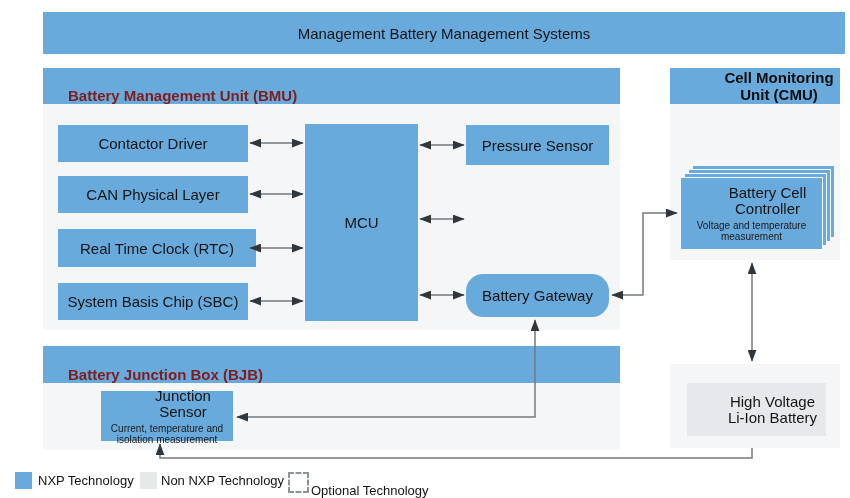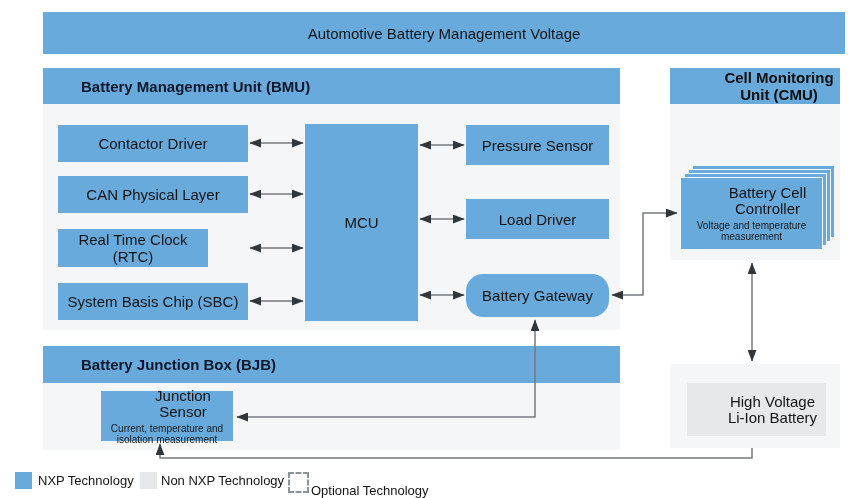--- a/index.html
+++ b/index.html
@@ -1,68 +1,65 @@
 <!DOCTYPE html>
 <html><head>
 <meta charset="utf-8">
 <style>
   html,body{margin:0;padding:0;background:#ffffff;font-family:"Liberation Sans",sans-serif;}
   .canvas{position:relative;width:850px;height:498px;background:#ffffff;overflow:hidden;}
   .abs{position:absolute;box-sizing:border-box;}
   .blue{background:#69aadd;}
   .body-gray{background:#f4f6f8;}
   .banner{display:flex;align-items:center;justify-content:center;font-size:15px;color:#141414;}
-  .sec-hdr{display:flex;align-items:center;font-weight:bold;font-size:15px;color:#0f172a;padding-left:38px;}
+  .sec-hdr{display:flex;align-items:flex-end;font-weight:bold;font-size:15px;color:#7f1d1d;padding-left:25px;}
   .sec-hdr-center{display:flex;align-items:center;justify-content:center;text-align:center;font-weight:bold;font-size:15px;line-height:17px;color:#0d0d0d;}
   .block{display:flex;flex-direction:column;align-items:center;justify-content:center;text-align:center;font-size:15px;color:#141414;}
   .block .sub{font-size:10px;line-height:11px;margin-top:3px;color:#1a1a1a;}
   .block .ttl{line-height:16px;padding-left:32px;}
   .stack-layer{background:#69aadd;border:1px solid rgba(255,255,255,0.92);}
   .hv-inner{background:#e5e9ec;}
   .legend-label{position:absolute;height:17px;line-height:17px;font-size:13px;color:#141414;white-space:nowrap;}
   .swatch{position:absolute;width:17px;height:17px;}
   .swatch-optional{background:#ffffff;border:2px dashed #8d9499;}
   svg.overlay{position:absolute;left:0;top:0;width:850px;height:498px;z-index:5;pointer-events:none;}
 </style>
 </head>
 <body>
 
 <div class="canvas">
 
   <div class="abs blue banner" style="left:43px;top:12px;width:802px;height:42px;">
-    <span>Automotive Battery Management Voltage</span>
+    <span>Management Battery Management Systems</span>
   </div>
 
   <div class="abs blue sec-hdr" style="left:43px;top:68px;width:577px;height:36px;">
     <span>Battery Management Unit (BMU)</span>
   </div>
   <div class="abs body-gray" style="left:43px;top:104px;width:577px;height:226px;"></div>
 
   <div class="abs blue block" style="left:58px;top:125px;width:190px;height:37px;">
     <span>Contactor Driver</span>
   </div>
   <div class="abs blue block" style="left:58px;top:176px;width:190px;height:37px;">
     <span>CAN Physical Layer</span>
   </div>
-  <div class="abs blue block" style="left:58px;top:229px;width:150px;height:38px;justify-content:center;">
+  <div class="abs blue block" style="left:58px;top:229px;width:198px;height:38px;justify-content:center;">
     <span>Real Time Clock (RTC)</span>
   </div>
   <div class="abs blue block" style="left:58px;top:283px;width:190px;height:37px;">
     <span>System Basis Chip (SBC)</span>
   </div>
 
   <div class="abs blue block" style="left:305px;top:124px;width:113px;height:197px;">
     <span>MCU</span>
   </div>
 
   <div class="abs blue block" style="left:466px;top:125px;width:143px;height:40px;">
     <span>Pressure Sensor</span>
-  </div>
-  <div class="abs blue block" style="left:466px;top:199px;width:143px;height:40px;">
-    <span>Load Driver</span>
   </div>
   <div class="abs blue block" style="left:466px;top:274px;width:143px;height:43px;border-radius:17px;">
     <span>Battery Gateway</span>
   </div>
 
   <div class="abs blue sec-hdr-center" style="left:670px;top:68px;width:170px;height:36px;padding-left:48px;">
     <span>Cell Monitoring Unit (CMU)</span>
   </div>
   <div class="abs body-gray" style="left:670px;top:104px;width:170px;height:156px;"></div>
 

